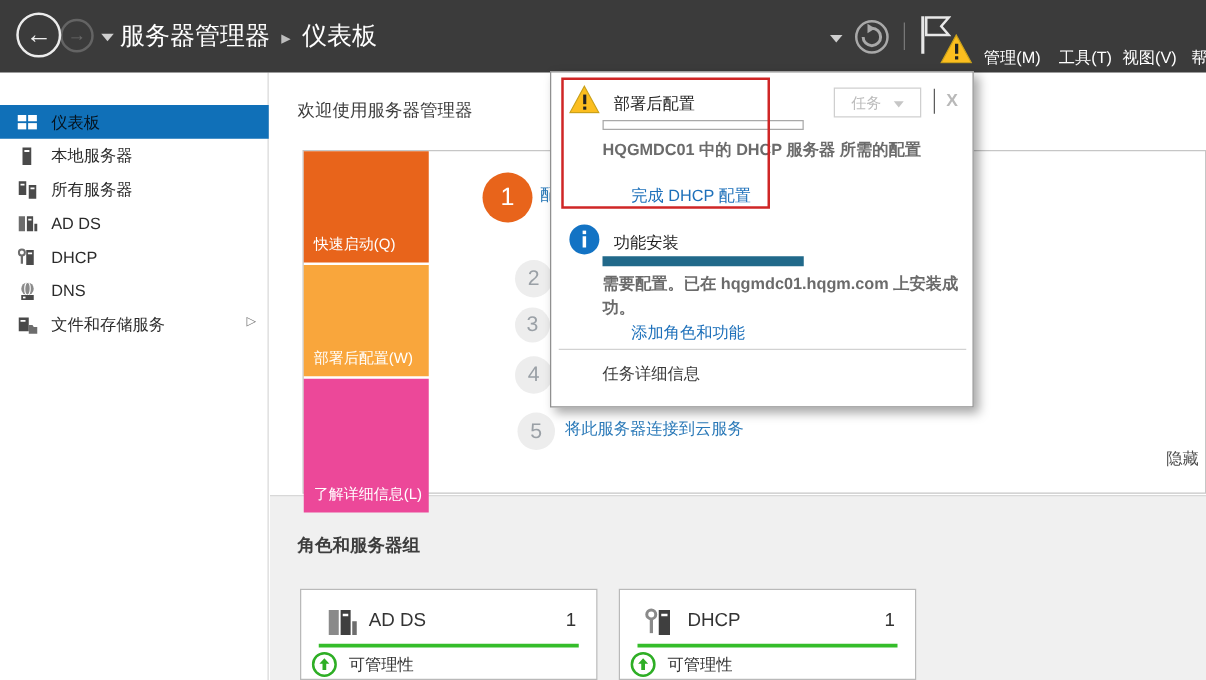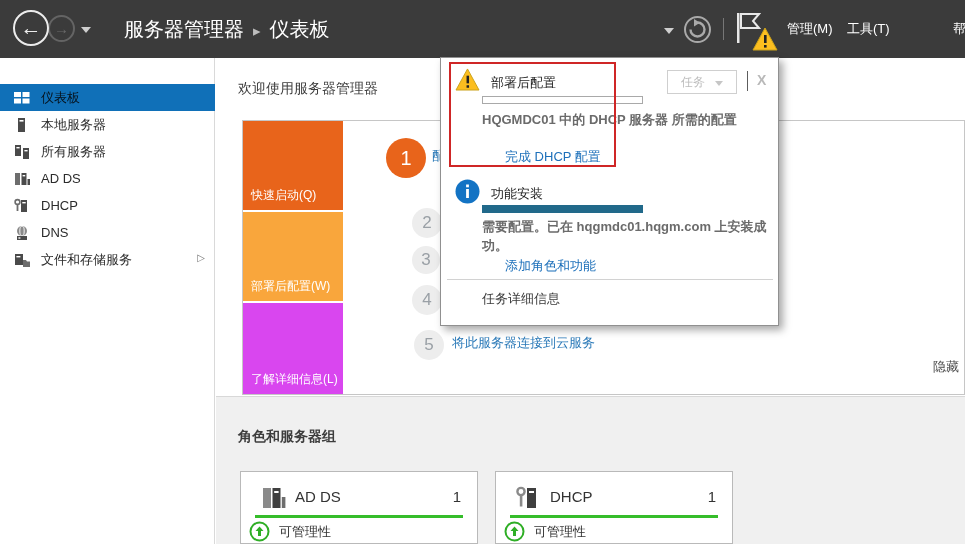--- a/index.html
+++ b/index.html
@@ -7,29 +7,29 @@
   #app { position:relative; width:965px; height:544px; background:#fff; overflow:hidden; }
 
   
   .topbar { position:absolute; left:0; top:0; width:965px; height:58px; background:#3b3b3b; z-index:5; }
   .nav-back { position:absolute; left:13px; top:10px; width:36px; height:36px; border:2px solid #ececec; border-radius:50%;
               color:#ececec; font-size:21px; line-height:31px; text-align:center; font-weight:bold; z-index:2; background:#3b3b3b;}
   .nav-fwd  { position:absolute; left:48px; top:15px; width:27px; height:27px; border:2px solid #646464; border-radius:50%;
               color:#6a6a6a; font-size:15px; line-height:23px; text-align:center; font-weight:bold; }
   .nav-caret { position:absolute; left:81px; top:27px; width:0; height:0; border-left:5px solid transparent;
                border-right:5px solid transparent; border-top:6px solid #cfcfcf; }
-  .tb-title { position:absolute; left:124px; top:0; height:58px; line-height:58px; color:#ffffff; font-size:20px; white-space:nowrap; }
+  .tb-title { position:absolute; left:96px; top:0; height:58px; line-height:58px; color:#ffffff; font-size:20px; white-space:nowrap; }
   .tb-sep { color:#bdbdbd; font-size:15px; padding:0 9px; }
   .tb-right-caret { position:absolute; left:664px; top:28px; width:0; height:0; border-left:5px solid transparent;
                     border-right:5px solid transparent; border-top:6px solid #cfcfcf; }
   .refresh-btn { position:absolute; left:684px; top:16px; width:27px; height:27px; border:2px solid #a9a9a9; border-radius:50%; }
   .tb-divider { position:absolute; left:723px; top:18px; width:1px; height:22px; background:#777; }
   .flag-btn { position:absolute; left:735px; top:12px; width:46px; height:42px; }
   .warn-badge { position:absolute; left:17px; top:15px; }
-  .tb-menu { position:absolute; top:0; height:58px; line-height:58px; color:#ffffff; font-size:13px; white-space:nowrap; }
+  .tb-menu { position:absolute; top:17px; height:58px; line-height:58px; color:#ffffff; font-size:13px; white-space:nowrap; }
 
   
   .sidebar { position:absolute; left:0; top:58px; width:215px; height:486px; background:#fff; border-right:1px solid #d9d9d9; }
   .side-item { position:absolute; left:0; width:215px; height:27px; display:flex; align-items:center; padding-left:14px; gap:11px;
                font-size:13px; color:#2b2b2b; cursor:default; }
   .side-item.selected { background:#1070b8; color:#06121c; }
   .side-icon { width:16px; height:16px; flex:0 0 16px; }
   .side-expand { position:absolute; right:10px; top:6px; color:#787878; font-size:10px; }
 
   
@@ -104,20 +104,21 @@
       <div class="warn-badge">
         <svg width="26" height="24" viewBox="0 0 26 24">
           <polygon points="13,1 25,23 1,23" fill="#fcbe1f" stroke="#caa11a" stroke-width="1"></polygon>
           <rect x="12" y="8" width="2.6" height="8" fill="#222"></rect>
           <rect x="12" y="18" width="2.6" height="2.6" fill="#222"></rect>
         </svg>
       </div>
     </div>
     <div class="tb-menu" style="left:787px">管理(M)</div>
     <div class="tb-menu" style="left:847px">工具(T)</div>
+    <div class="tb-menu" style="left:898px">视图(V)</div>
     <div class="tb-menu" style="left:953px">帮</div>
   </div>
 
   <div class="sidebar">
     <div class="side-item selected" style="top:26px">
       <svg class="side-icon" viewBox="0 0 16 16">
         <rect x="0" y="2" width="7" height="5" fill="#fff"></rect>
           <rect x="8.5" y="2" width="7" height="5" fill="#fff"></rect>
         <rect x="0" y="8.5" width="7" height="5" fill="#fff"></rect>
           <rect x="8.5" y="8.5" width="7" height="5" fill="#fff"></rect>
@@ -183,21 +184,21 @@
 
   <div class="welcome-h">欢迎使用服务器管理器</div>
 
   <div class="welcome-box">
     <div class="qblock" style="top:0;height:89px;background:#e8641b">
       <span>快速启动(Q)</span>
     </div>
     <div class="qblock" style="top:91px;height:89px;background:#f9a63c">
       <span>部署后配置(W)</span>
     </div>
-    <div class="qblock" style="top:182px;height:91px;background:#d946ef">
+    <div class="qblock" style="top:182px;height:107px;background:#ec4899">
       <span>了解详细信息(L)</span>
     </div>
   </div>
 
   <div class="step-circle step-big" style="left:386px;top:138px">1</div>
   <div class="step-label" style="left:432px;top:147px">配</div>
   <div class="step-circle step-grey" style="left:412px;top:208px">2</div>
   <div class="step-circle step-grey" style="left:412px;top:246px;width:28px;height:28px;line-height:28px">3</div>
   <div class="step-circle step-grey" style="left:412px;top:285px">4</div>
   <div class="step-circle step-grey" style="left:414px;top:330px">5</div>

